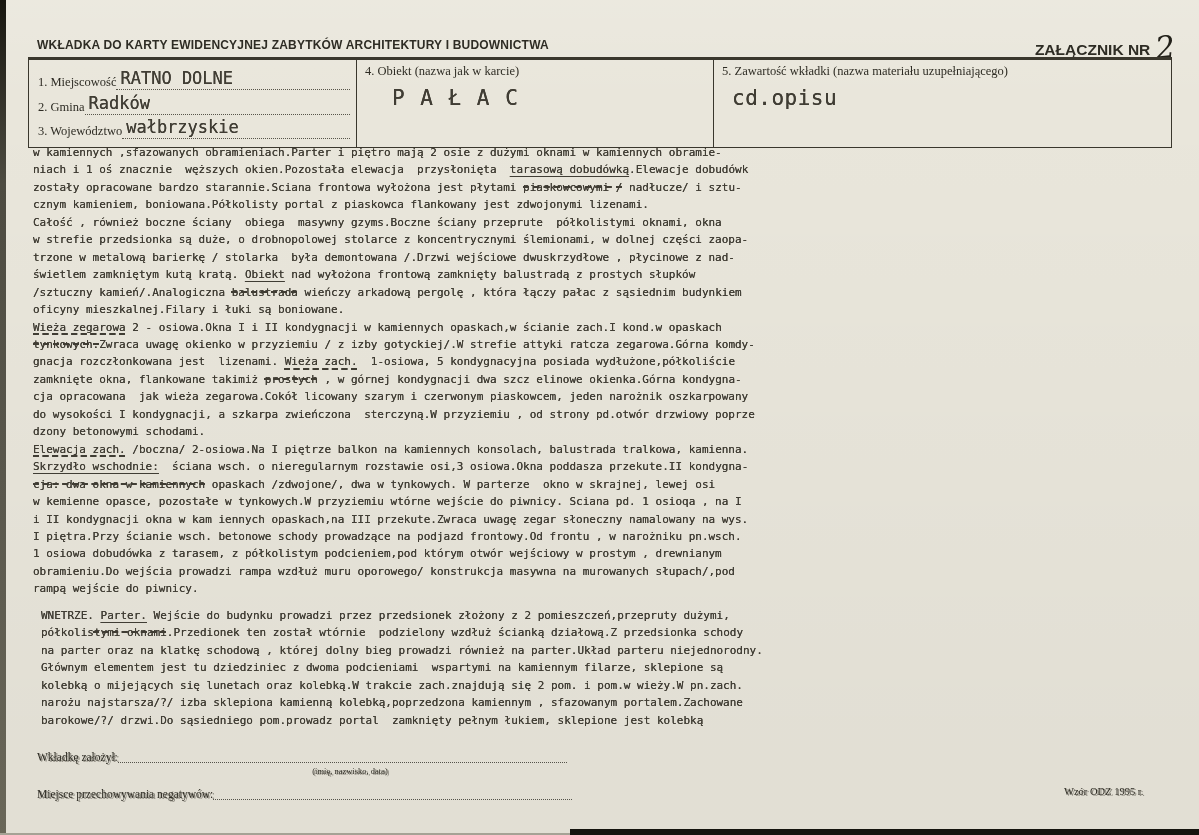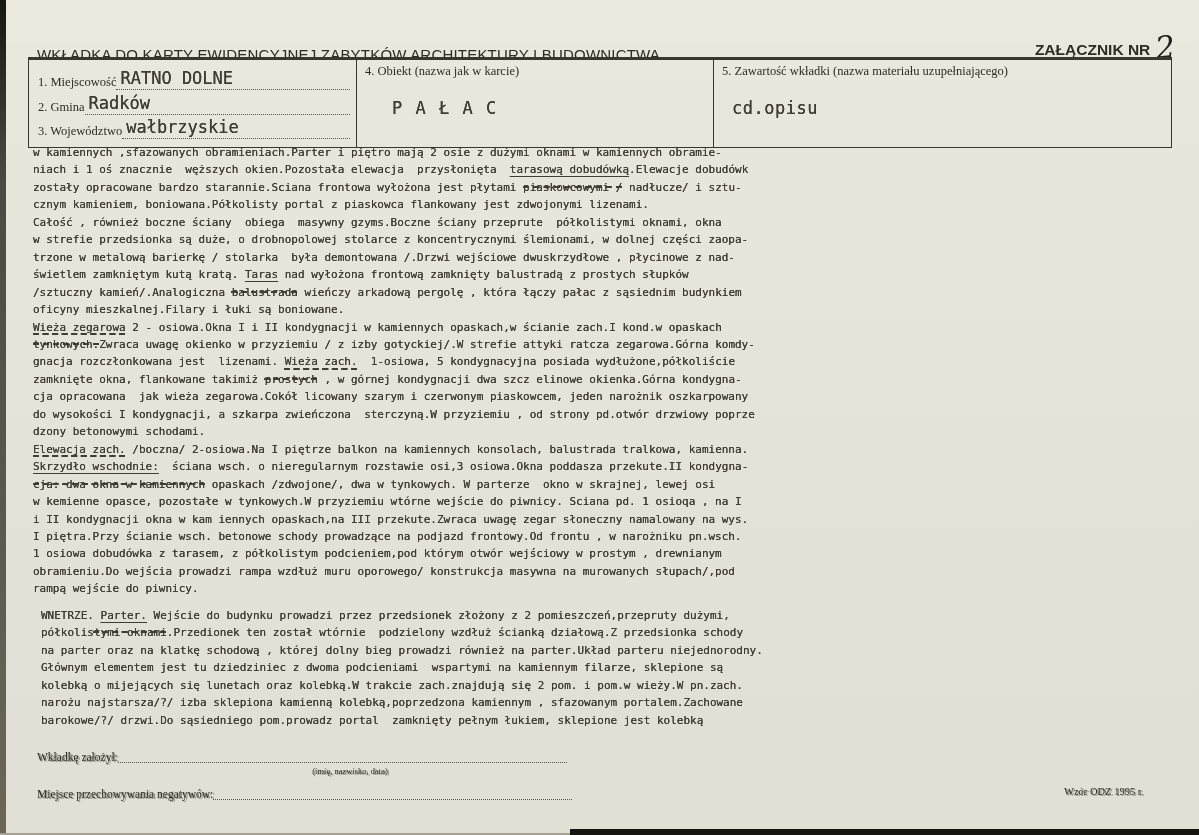--- a/index.html
+++ b/index.html
@@ -13,41 +13,41 @@
     background-image:linear-gradient(180deg, rgba(255,255,255,.12), rgba(0,0,0,0) 12%, rgba(0,0,0,.03) 90%);
   }
   
   .left-edge{position:absolute;left:0;top:0;width:6px;height:100%;
     background:linear-gradient(180deg,#17160f,#4d4b41 22%,#5a584d 60%,#6a6759);}
   .bottom-bar{position:absolute;left:570px;right:0;bottom:0;height:6px;background:#15140e;}
   .bottom-hair{position:absolute;left:0;bottom:0;width:570px;height:2px;background:#a5a295;}
 
   
   .header{position:absolute;left:37px;top:30px;right:24px;display:flex;justify-content:space-between;align-items:flex-start;}
-  .doc-title{font-family:"Liberation Sans",sans-serif;font-weight:normal;font-size:15px;
-    letter-spacing:.2px;color:var(--print);margin:16px 0 0 0;}
+  .doc-title{font-family:"Liberation Sans",sans-serif;font-weight:bold;font-size:12px;
+    letter-spacing:.2px;color:var(--print);margin:8px 0 0 0;}
   .attachment{font-family:"Liberation Sans",sans-serif;font-weight:bold;font-size:15.5px;color:var(--print);
     white-space:nowrap;margin-top:4px;}
   .handwritten{display:inline-block;font-family:"DejaVu Serif",serif;font-style:italic;font-weight:400;
     font-size:31px;line-height:20px;transform:rotate(-6deg) translateY(3px);margin-left:5px;color:#23211a;}
 
   
   .form-box{position:absolute;left:28px;top:57px;width:1144px;height:91px;
     border:1px solid var(--line);border-top:3px solid var(--line);display:flex;box-sizing:border-box;}
   .col{box-sizing:border-box;position:relative;}
   .col1{width:327px;padding:6px 6px 8px 9px;display:flex;flex-direction:column;justify-content:space-between;}
   .col2{width:357px;border-left:1px solid var(--line);padding:4px 8px;}
   .col3{flex:1;border-left:1px solid var(--line);padding:4px 8px;}
   .frow{display:flex;align-items:flex-end;height:26px;}
   .flabel{font-size:12.5px;color:var(--print);white-space:nowrap;}
   .fill{flex:1;position:relative;border-bottom:1.5px dotted #57554a;height:100%;}
   .tval{position:absolute;left:4px;bottom:1px;font-family:"DejaVu Sans Mono",monospace;
     font-size:17px;color:var(--ink);white-space:nowrap;text-shadow:0 0 .4px currentColor;}
   .boxlabel{font-size:12.5px;color:var(--print);}
-  .boxval{position:absolute;top:38px;font-family:"DejaVu Sans Mono",monospace;font-size:17px;
+  .boxval{position:absolute;top:26px;font-family:"DejaVu Sans Mono",monospace;font-size:21px;
     color:var(--ink);text-shadow:0 0 .4px currentColor;white-space:nowrap;}
   .col2 .boxval{left:35px;letter-spacing:1.5px;}
   .col3 .boxval{left:18px;letter-spacing:.5px;}
 
   
   .typebody{position:absolute;left:33px;top:144px;width:1160px;color:var(--ink);
     font-family:"DejaVu Sans Mono",monospace;font-size:11px;line-height:17.45px;
     text-shadow:0 0 .45px currentColor;}
   .tblock{margin:0;}
   .tblock + .tblock{margin-top:9px;margin-left:8px;}
@@ -113,21 +113,21 @@
 
   <div class="typebody" id="typebody">
       <div class="tblock">
         <div class="tline"><span>w kamiennych ,sfazowanych obramieniach.Parter i piętro mają 2 osie z dużymi oknami w kamiennych obramie-</span></div>
         <div class="tline"><span>niach i 1 oś znacznie  węższych okien.Pozostała elewacja  przysłonięta  </span><span class="u">tarasową dobudówką</span><span>.Elewacje dobudówk</span></div>
         <div class="tline"><span>zostały opracowane bardzo starannie.Sciana frontowa wyłożona jest płytami </span><span class="xd">piaskowcowymi /</span><span> nadłucze/ i sztu-</span></div>
         <div class="tline"><span>cznym kamieniem, boniowana.Półkolisty portal z piaskowca flankowany jest zdwojonymi lizenami.</span></div>
         <div class="tline"><span>Całość , również boczne ściany  obiega  masywny gzyms.Boczne ściany przeprute  półkolistymi oknami, okna</span></div>
         <div class="tline"><span>w strefie przedsionka są duże, o drobnopolowej stolarce z koncentrycznymi ślemionami, w dolnej części zaopa-</span></div>
         <div class="tline"><span>trzone w metalową barierkę / stolarka  była demontowana /.Drzwi wejściowe dwuskrzydłowe , płycinowe z nad-</span></div>
-        <div class="tline"><span>świetlem zamkniętym kutą kratą. </span><span class="u">Taras</span><span> nad wyłożona frontową zamknięty balustradą z prostych słupków</span></div>
+        <div class="tline"><span>świetlem zamkniętym kutą kratą. </span><span class="u">Obiekt</span><span> nad wyłożona frontową zamknięty balustradą z prostych słupków</span></div>
         <div class="tline"><span>/sztuczny kamień/.Analogiczna </span><span class="xd">balustrada</span><span> wieńczy arkadową pergolę , która łączy pałac z sąsiednim budynkiem</span></div>
         <div class="tline"><span>oficyny mieszkalnej.Filary i łuki są boniowane.</span></div>
         <div class="tline"><span class="ud">Wieża zegarowa</span><span> 2 - osiowa.Okna I i II kondygnacji w kamiennych opaskach,w ścianie zach.I kond.w opaskach</span></div>
         <div class="tline"><span class="xd">tynkowych.</span><span>Zwraca uwagę okienko w przyziemiu / z izby gotyckiej/.W strefie attyki ratcza zegarowa.Górna komdy-</span></div>
         <div class="tline"><span>gnacja rozczłonkowana jest  lizenami. </span><span class="ud">Wieża zach.</span><span>  1-osiowa, 5 kondygnacyjna posiada wydłużone,półkoliście</span></div>
         <div class="tline"><span>zamknięte okna, flankowane takimiż </span><span class="xd">prostych</span><span> , w górnej kondygnacji dwa szcz elinowe okienka.Górna kondygna-</span></div>
         <div class="tline"><span>cja opracowana  jak wieża zegarowa.Cokół licowany szarym i czerwonym piaskowcem, jeden narożnik oszkarpowany</span></div>
         <div class="tline"><span>do wysokości I kondygnacji, a szkarpa zwieńczona  sterczyną.W przyziemiu , od strony pd.otwór drzwiowy poprze</span></div>
         <div class="tline"><span>dzony betonowymi schodami.</span></div>
         <div class="tline"><span class="ud">Elewacja zach.</span><span> /boczna/ 2-osiowa.Na I piętrze balkon na kamiennych konsolach, balustrada tralkowa, kamienna.</span></div>

